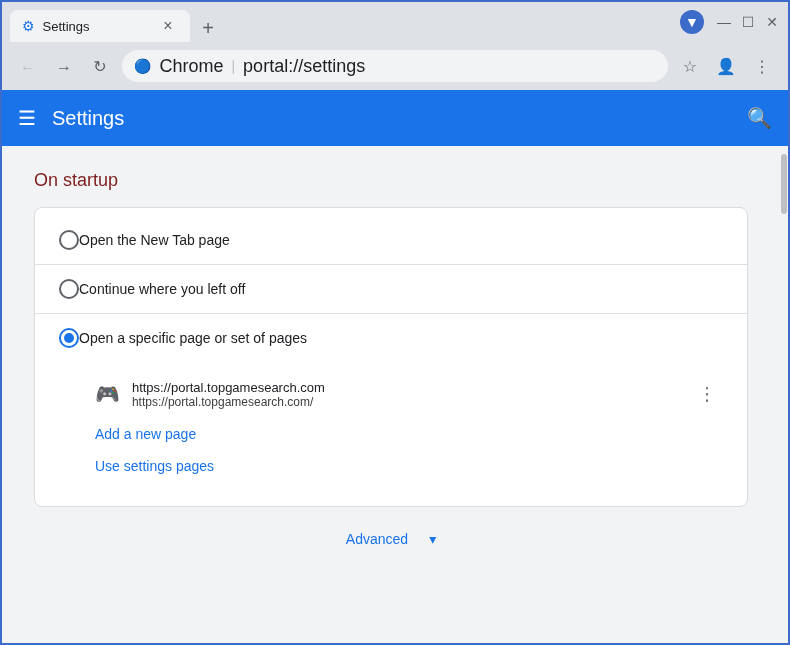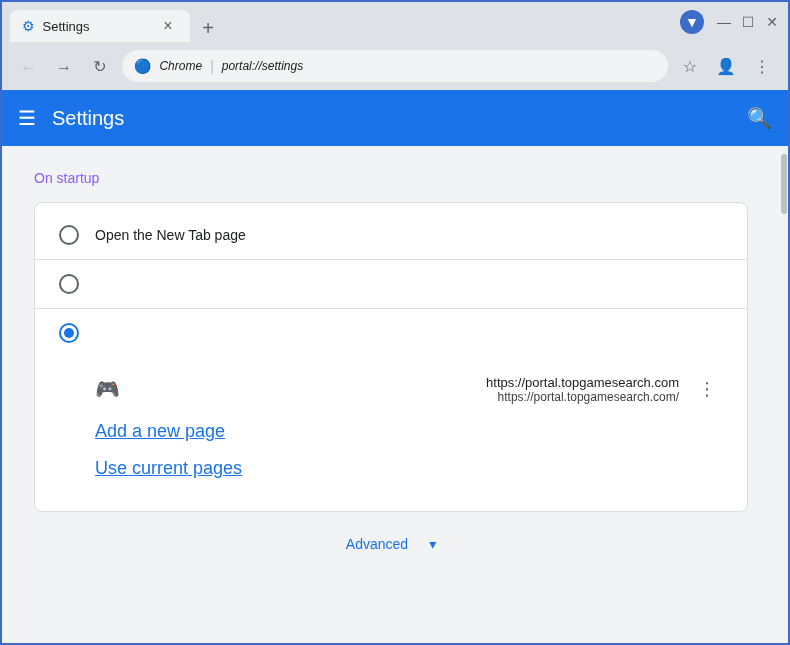--- a/index.html
+++ b/index.html
@@ -158,23 +158,22 @@
       font-size: 14px;
       color: #1a73e8;
     }
 
     .url-divider {
       color: #bdc1c6;
       font-size: 14px;
     }
 
     .url-text {
-      font-size: 12px;
+      font-size: 18px;
       color: #202124;
-      font-style: italic;
     }
 
     .url-action-btn {
       width: 28px;
       height: 28px;
       display: flex;
       align-items: center;
       justify-content: center;
       color: #5f6368;
       border-radius: 50%;
@@ -238,42 +237,41 @@
       font-weight: 900;
       color: rgba(200, 200, 210, 0.25);
       pointer-events: none;
       z-index: 0;
       font-family: Arial, sans-serif;
       letter-spacing: -20px;
       user-select: none;
     }
 
     .on-startup-title {
-      font-size: 14px;
-      color: #8b5cf6;
+      font-size: 18px;
+      color: #7f1d1d;
       margin-bottom: 16px;
       font-weight: 400;
       position: relative;
       z-index: 1;
     }
 
     .options-card {
       background: white;
       border-radius: 8px;
       border: 1px solid #dadce0;
       padding: 8px 0;
       position: relative;
       z-index: 1;
     }
 
     .radio-option {
       display: flex;
       align-items: center;
       padding: 14px 24px;
-      gap: 16px;
       cursor: pointer;
     }
 
     .radio-circle {
       width: 20px;
       height: 20px;
       border-radius: 50%;
       border: 2px solid #5f6368;
       display: flex;
       align-items: center;
@@ -315,21 +313,20 @@
       padding: 8px 0;
     }
 
     .page-icon {
       font-size: 20px;
       color: #5f6368;
     }
 
     .page-info {
       flex: 1;
-      text-align: right;
     }
 
     .page-url-main {
       font-size: 13px;
       color: #202124;
     }
 
     .page-url-sub {
       font-size: 12px;
       color: #404040;
@@ -342,28 +339,27 @@
       align-items: center;
       justify-content: center;
       color: #5f6368;
       border-radius: 50%;
       cursor: pointer;
       font-size: 18px;
     }
 
     .link-btn {
       color: #1a73e8;
-      font-size: 18px;
+      font-size: 14px;
       cursor: pointer;
       padding: 8px 0;
       display: block;
       background: none;
       border: none;
       font-family: inherit;
-      text-decoration: underline;
     }
 
     
     .advanced-section {
       display: flex;
       justify-content: center;
       align-items: center;
       padding: 16px 0;
       position: relative;
       z-index: 1;
@@ -460,42 +456,44 @@
           <div class="radio-circle">
           </div>
           <span class="radio-label">Open the New Tab page</span>
         </div>
 
         <div class="divider"></div>
 
         <div class="radio-option">
           <div class="radio-circle">
           </div>
+          <span class="radio-label">Continue where you left off</span>
         </div>
 
         <div class="divider"></div>
 
         <div class="radio-option">
           <div class="radio-circle selected">
             <div class="radio-inner"></div>
           </div>
+          <span class="radio-label">Open a specific page or set of pages</span>
         </div>
 
         <div class="sub-items">
           <div class="page-entry">
             <span class="page-icon">🎮</span>
             <div class="page-info">
               <div class="page-url-main">https://portal.topgamesearch.com</div>
               <div class="page-url-sub">https://portal.topgamesearch.com/</div>
             </div>
             <div class="page-menu-btn">⋮</div>
           </div>
 
           <button class="link-btn">Add a new page</button>
-          <button class="link-btn">Use current pages</button>
+          <button class="link-btn">Use settings pages</button>
         </div>
 
       </div>
 
       <div class="advanced-section">
         <button class="advanced-btn">
           <span>Advanced</span>
           <span>▾</span>
         </button>
       </div>

